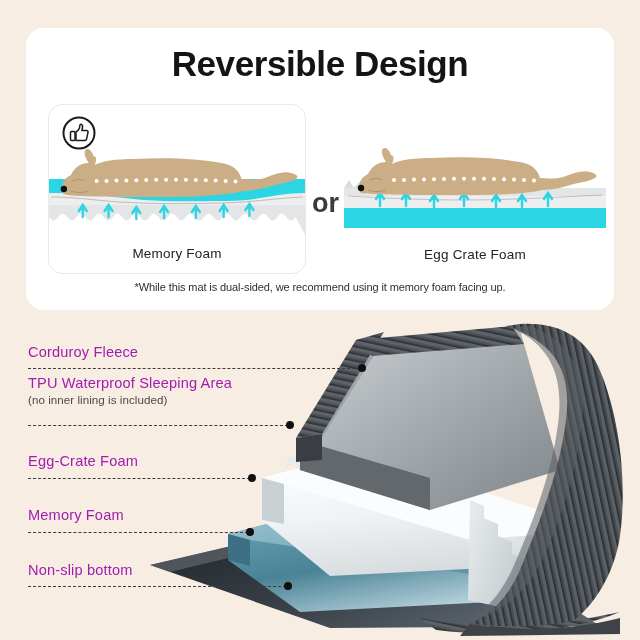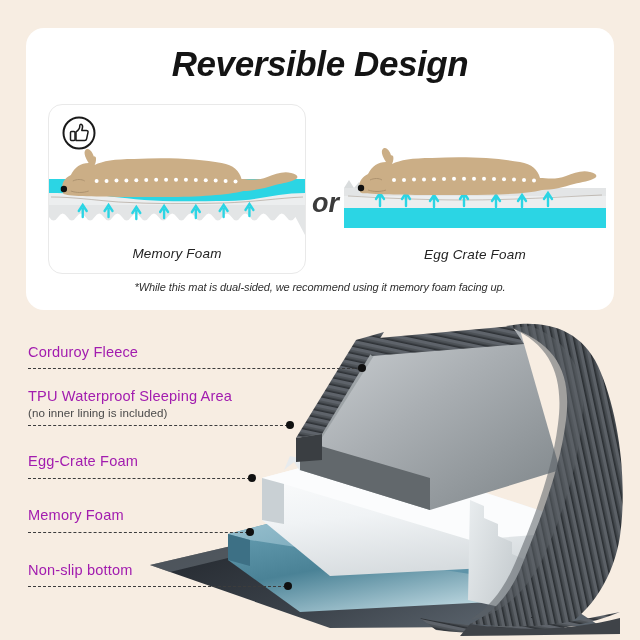--- a/index.html
+++ b/index.html
@@ -24,21 +24,20 @@
 
   
   .top-card {
     position: absolute;
     left: 26px;
     top: 28px;
     width: 588px;
     height: 282px;
     background: #ffffff;
     border-radius: 18px;
-    font-style: italic;
   }
   .title {
     position: absolute;
     left: 0;
     top: 16px;
     width: 588px;
     text-align: center;
     font-size: 35px;
     font-weight: bold;
     color: #141414;
@@ -446,21 +445,21 @@
       <path d="M470 624 C520 632 574 630 620 618 L620 634 L460 636 Z" fill="#3f4348"></path>
     </g>
   </svg>
 
   <div class="callout" style="top:343px;">
     <div class="callout-label">Corduroy Fleece</div>
   </div>
   <div class="leader" style="left:28px; top:368px; width:332px;"></div>
   <div class="leader-dot" style="left:358px; top:364px;"></div>
 
-  <div class="callout" style="top:387px;">
+  <div class="callout" style="top:374px;">
     <div class="callout-label">TPU Waterproof Sleeping Area</div>
     <div class="callout-sub">(no inner lining is included)</div>
   </div>
   <div class="leader" style="left:28px; top:425px; width:260px;"></div>
   <div class="leader-dot" style="left:286px; top:421px;"></div>
 
   <div class="callout" style="top:452px;">
     <div class="callout-label">Egg-Crate Foam</div>
   </div>
   <div class="leader" style="left:28px; top:478px; width:222px;"></div>

